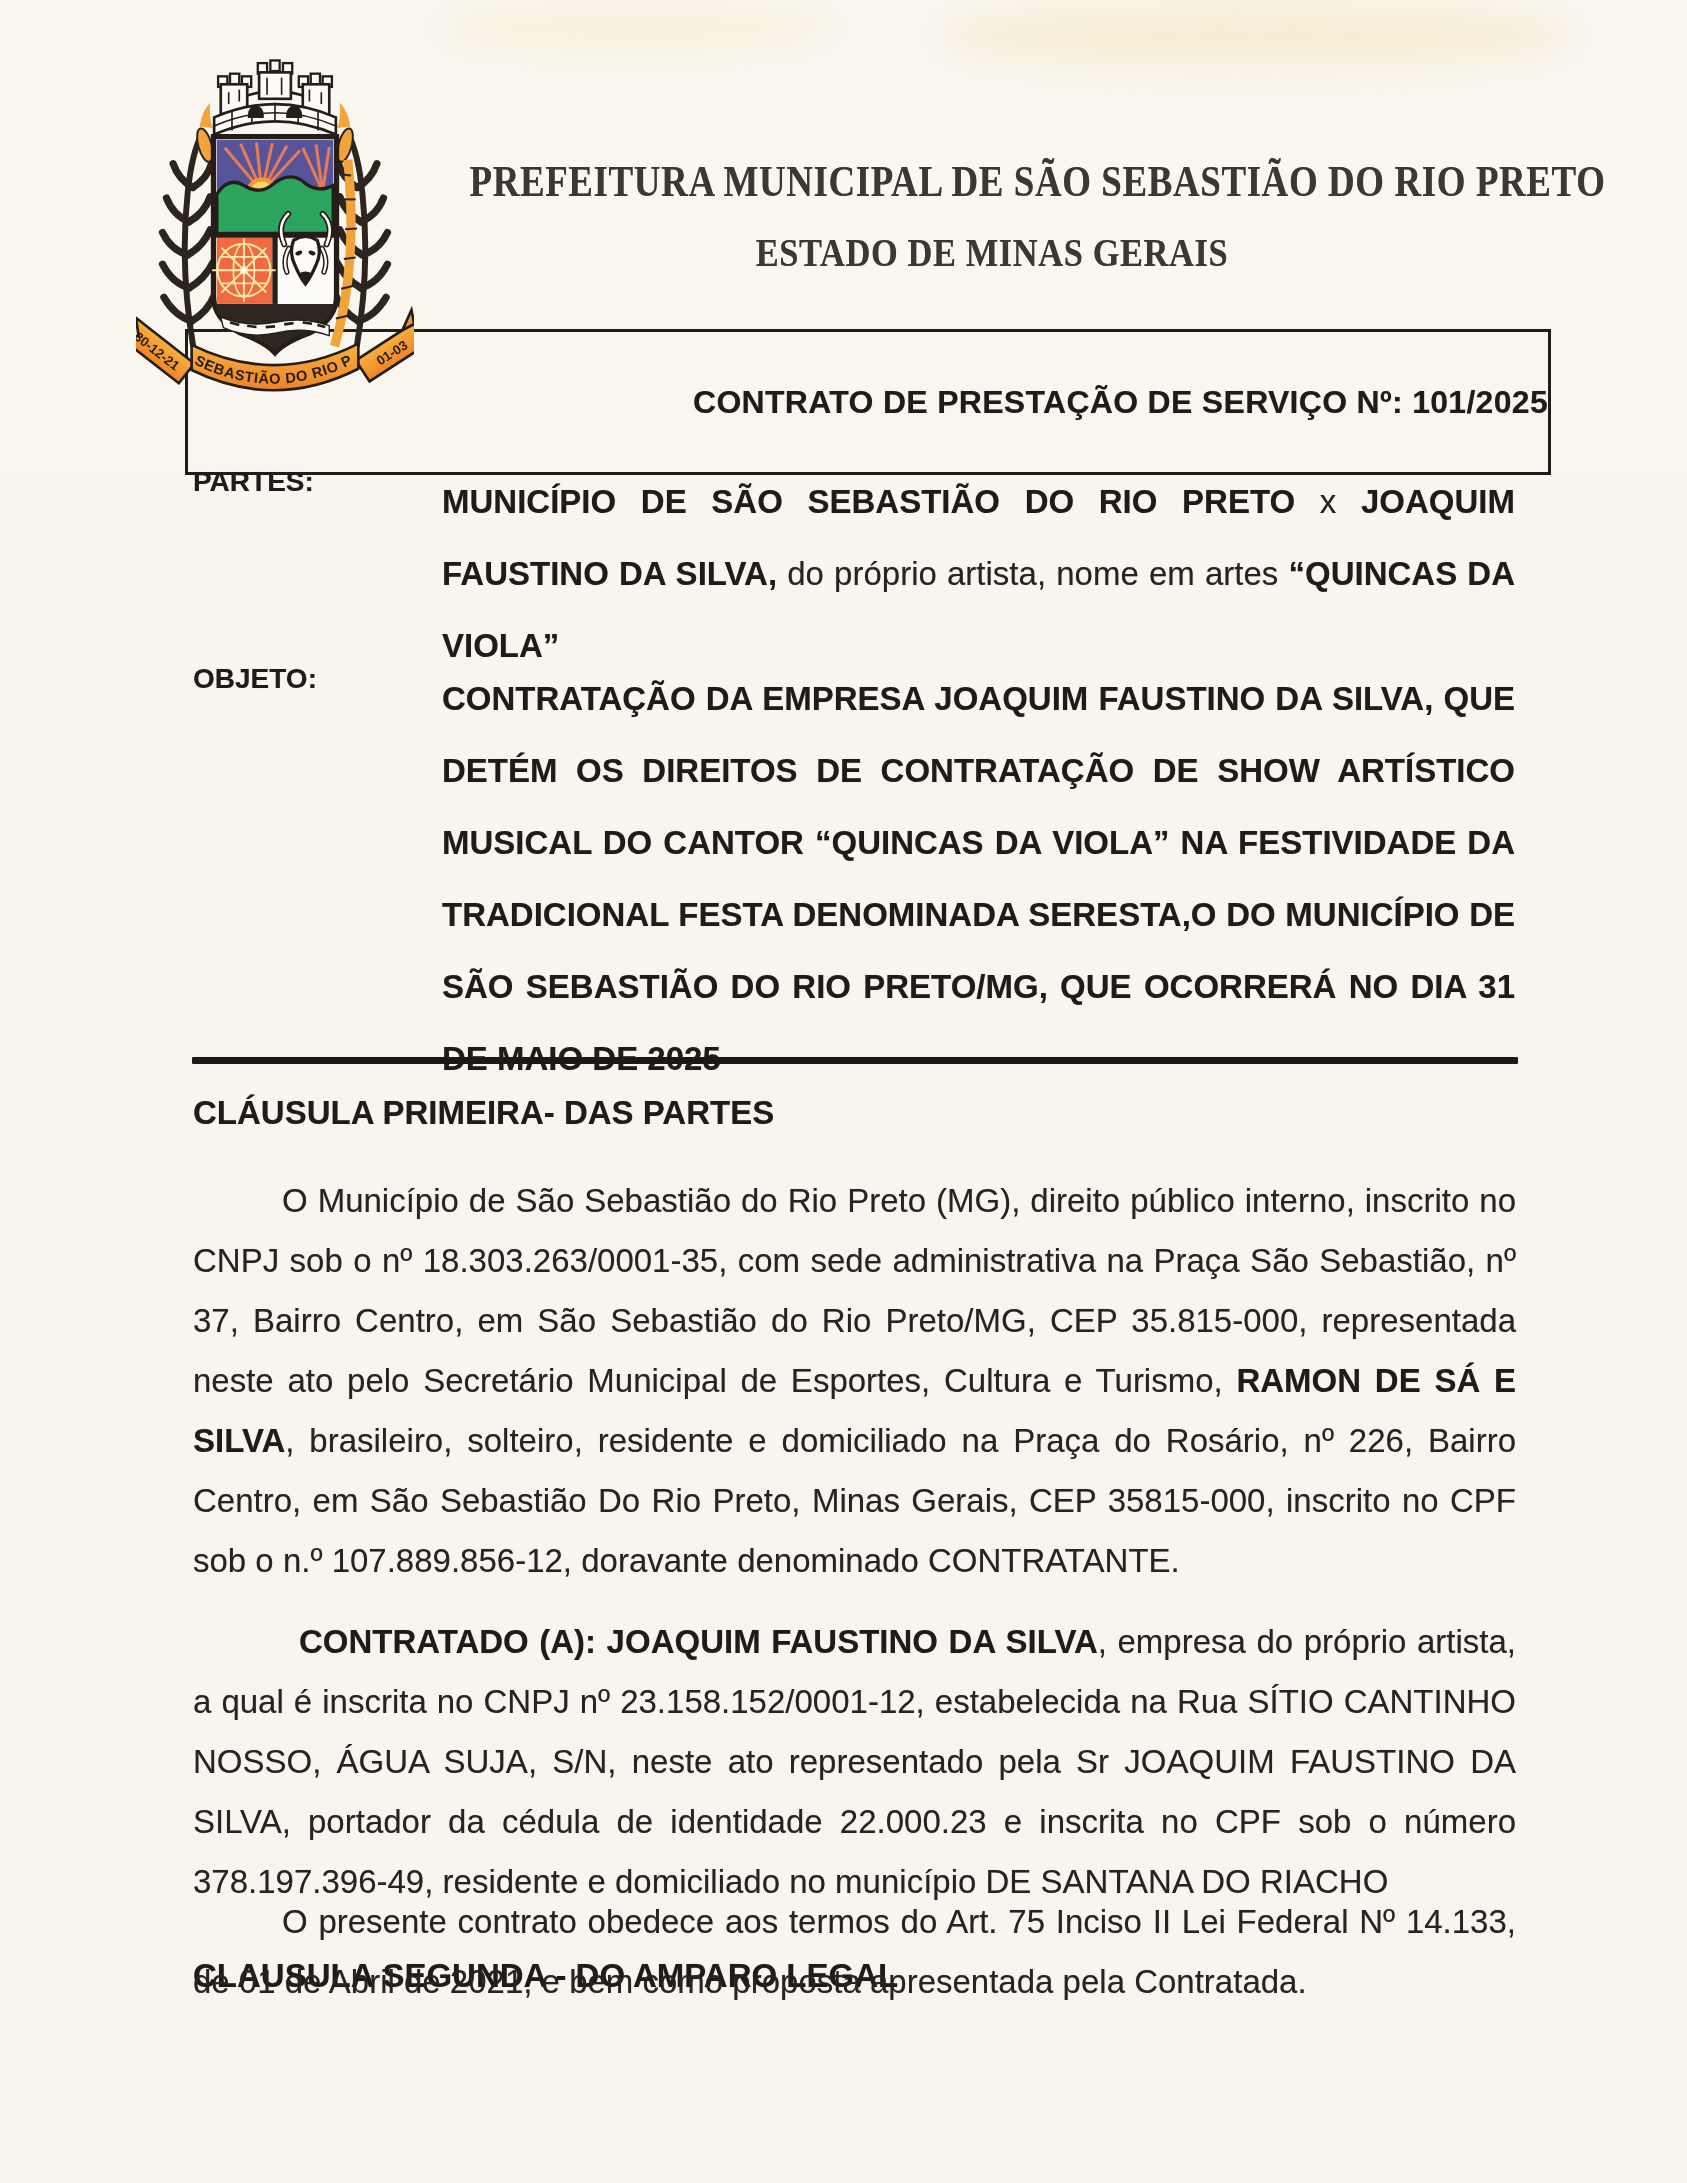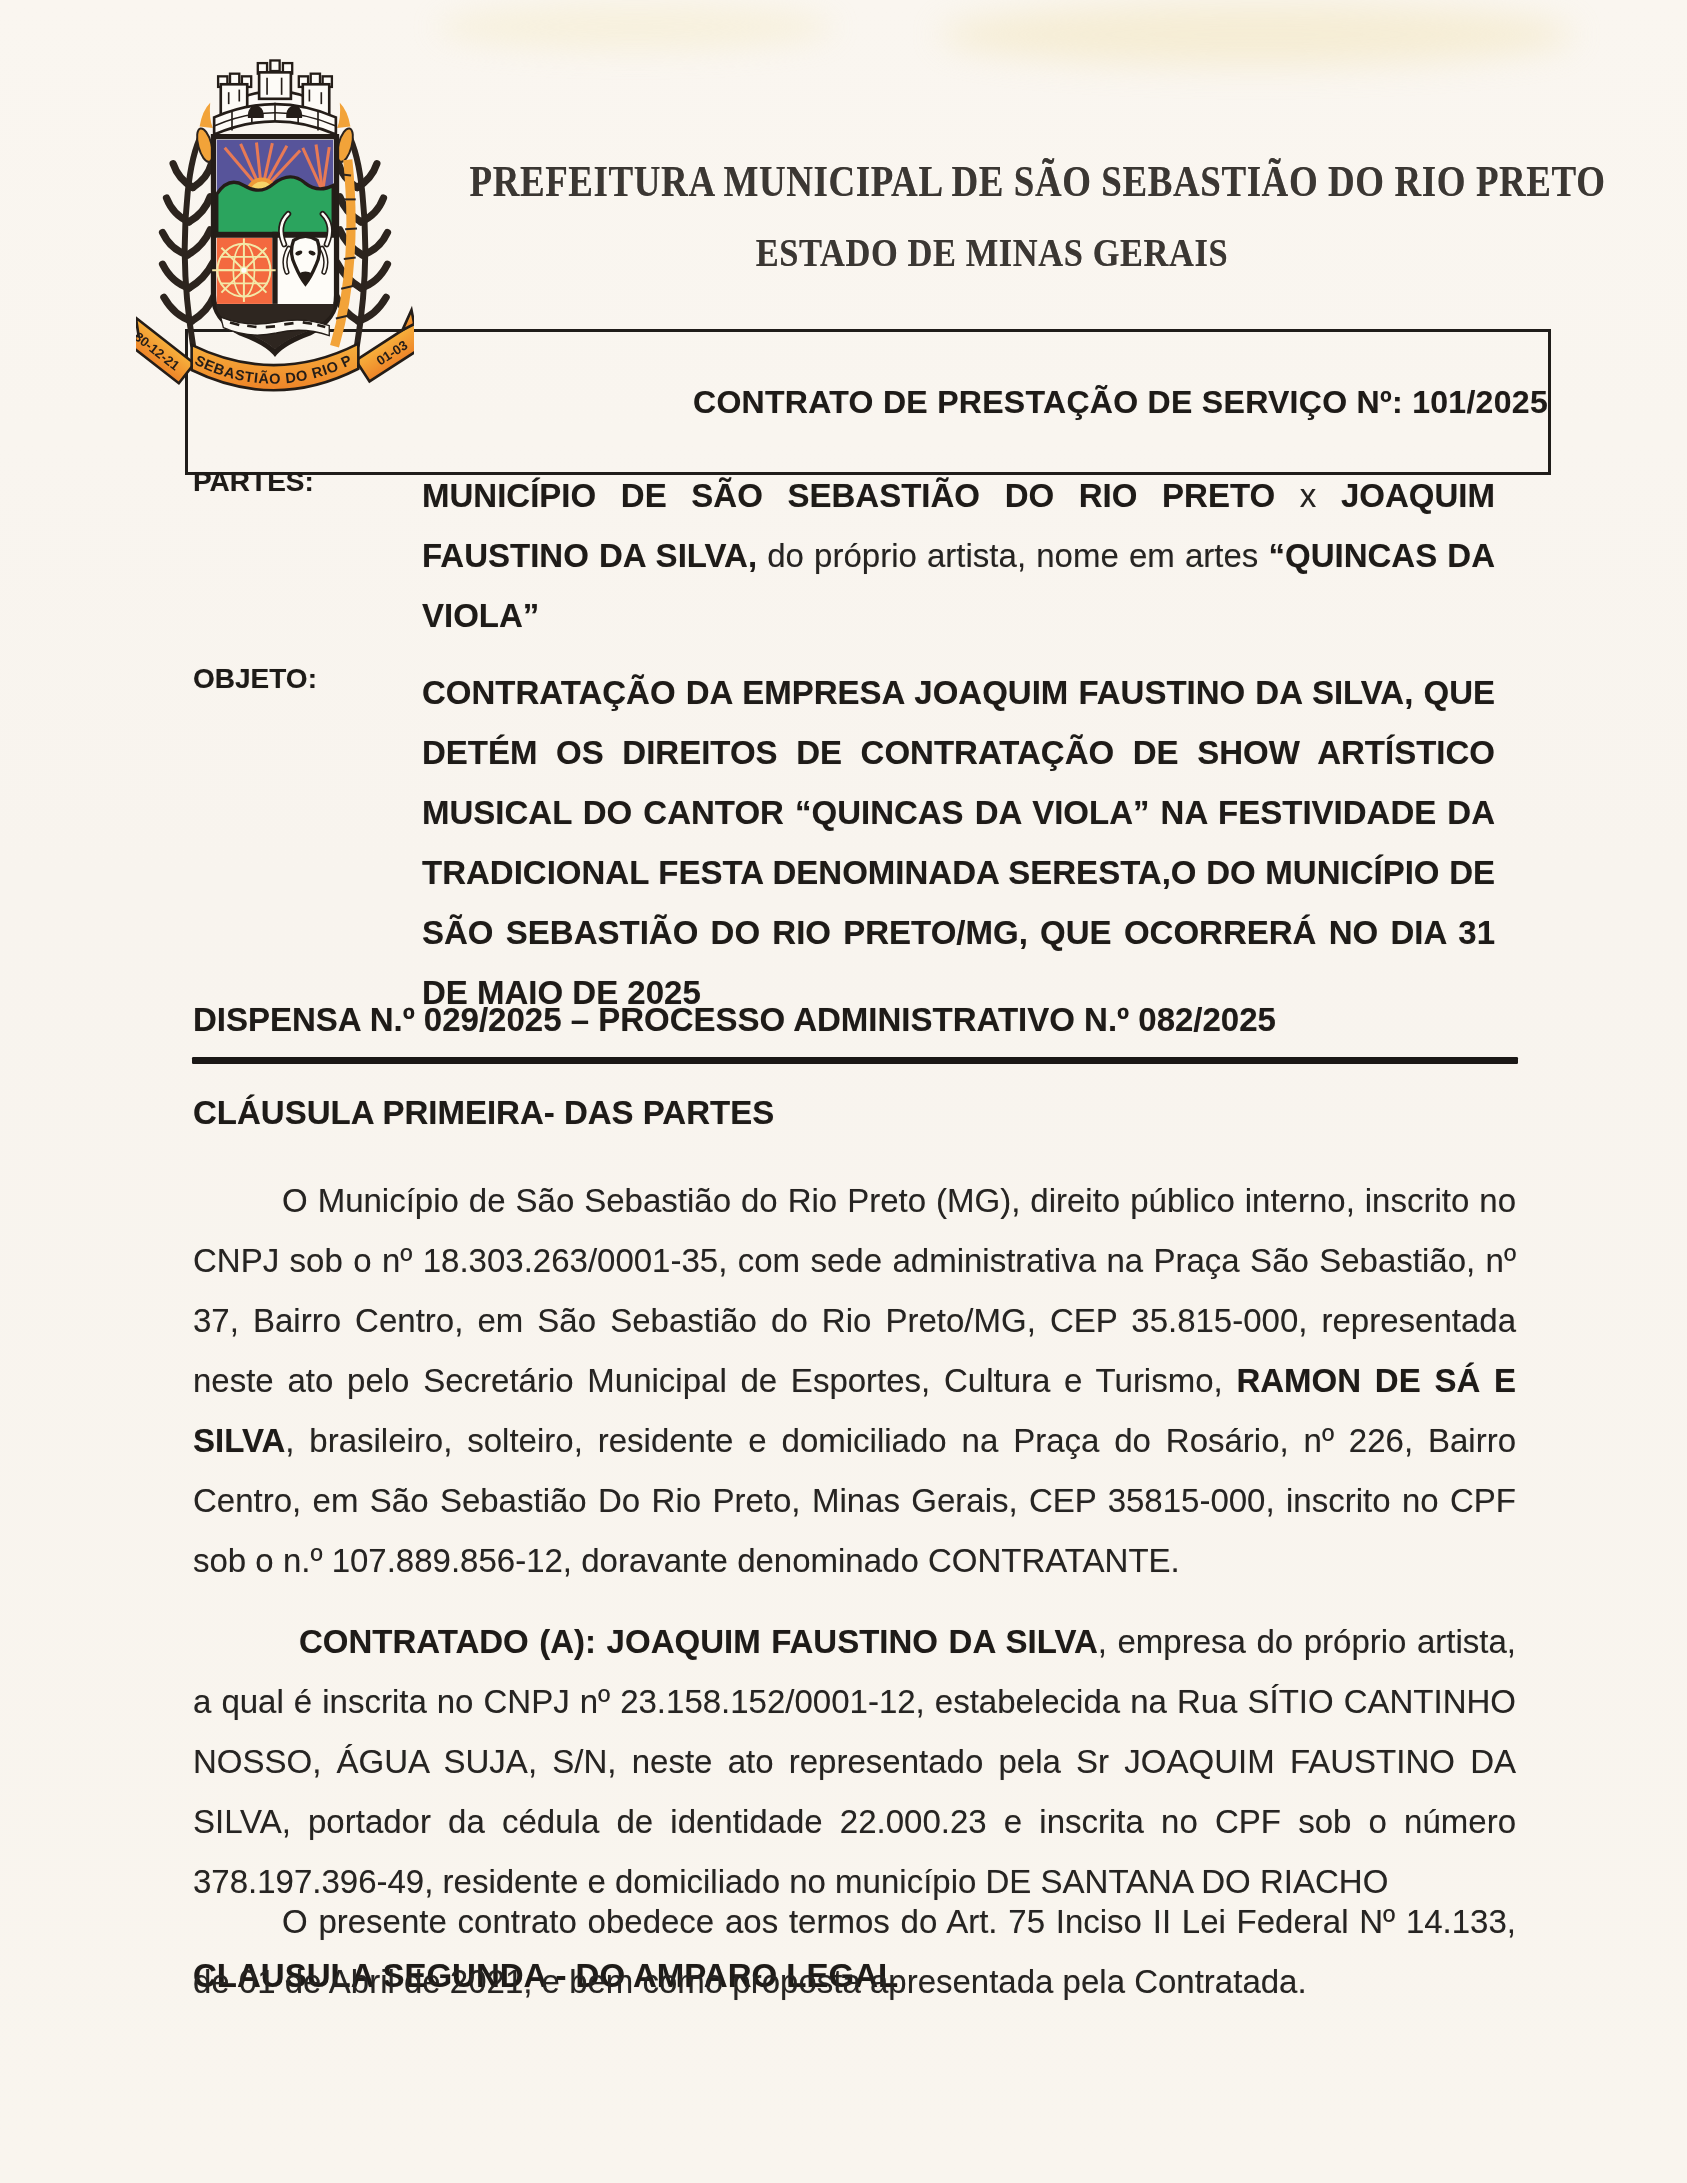--- a/index.html
+++ b/index.html
@@ -28,21 +28,21 @@
     border:3.3px solid #201d1a;display:flex;align-items:center;justify-content:flex-end;}
   .title-box-text{font-size:32px;font-weight:700;color:#1e1b18;letter-spacing:0.3px;
     text-shadow:0 0 0.7px rgba(30,27,24,.4);}
 
   
   .crest{position:absolute;left:136px;top:34px;width:278px;height:430px;z-index:5;}
 
   
   .lbl{position:absolute;left:193px;font-size:28px;font-weight:700;color:#1e1b18;
     text-shadow:0 0 0.7px rgba(30,27,24,.38);}
-  .val{position:absolute;left:422px;width:1073px;font-size:33px;line-height:60px;
+  .val{position:absolute;left:442px;width:1073px;font-size:33px;line-height:72px;
     text-align:justify;color:#262422;text-shadow:0 0 0.7px rgba(36,33,30,.35);}
   .val .b, .rich .b{font-weight:700;color:#1e1b18;}
   .heading{position:absolute;left:193px;font-size:33px;font-weight:700;color:#1e1b18;
     line-height:40px;text-shadow:0 0 0.7px rgba(30,27,24,.38);}
   .rule{position:absolute;left:192px;width:1326px;height:6.6px;background:#1b1816;border-radius:1.3px;}
   .para{position:absolute;left:193px;width:1323px;font-size:33px;line-height:60px;
     text-align:justify;color:#262422;text-shadow:0 0 0.7px rgba(36,33,30,.35);}
   .ind135{text-indent:89px;} .ind160{text-indent:106px;}
 </style>
 </head>
@@ -232,21 +232,20 @@
       </text>
     </g>
   </svg>
 
   <div class="lbl" style="top:466px;">PARTES:</div>
   <div class="val rich" style="top:466px;"><span class="b">MUNICÍPIO DE SÃO SEBASTIÃO DO RIO PRETO</span><span> x </span><span class="b">JOAQUIM FAUSTINO DA SILVA,</span><span> do próprio artista, nome em artes </span><span class="b">“QUINCAS DA VIOLA”</span></div>
 
   <div class="lbl" style="top:663px;">OBJETO:</div>
   <div class="val" style="top:663px;font-weight:700;color:#1e1b18;">CONTRATAÇÃO DA EMPRESA JOAQUIM FAUSTINO DA SILVA, QUE DETÉM OS DIREITOS DE CONTRATAÇÃO DE SHOW ARTÍSTICO MUSICAL DO CANTOR “QUINCAS DA VIOLA” NA FESTIVIDADE DA TRADICIONAL FESTA DENOMINADA SERESTA,O DO MUNICÍPIO DE SÃO SEBASTIÃO DO RIO PRETO/MG, QUE OCORRERÁ NO DIA 31 DE MAIO DE 2025</div>
 
-  <div class="heading" style="top:1000px;">DISPENSA N.º 029/2025 – PROCESSO ADMINISTRATIVO N.º 082/2025</div>
   <div class="rule" style="top:1057px;"></div>
 
   <div class="heading" style="top:1093px;">CLÁUSULA PRIMEIRA- DAS PARTES</div>
   <div class="para rich ind135" style="top:1171px;"><span>O Município de São Sebastião do Rio Preto (MG), direito público interno, inscrito no CNPJ sob o nº 18.303.263/0001-35, com sede administrativa na Praça São Sebastião, nº 37, Bairro Centro, em São Sebastião do Rio Preto/MG, CEP 35.815-000, representada neste ato pelo Secretário Municipal de Esportes, Cultura e Turismo, </span><span class="b">RAMON DE SÁ E SILVA</span><span>, brasileiro, solteiro, residente e domiciliado na Praça do Rosário, nº 226, Bairro Centro, em São Sebastião Do Rio Preto, Minas Gerais, CEP 35815-000, inscrito no CPF sob o n.º 107.889.856-12, doravante denominado CONTRATANTE.</span></div>
   <div class="para rich ind160" style="top:1612px;"><span class="b">CONTRATADO (A): JOAQUIM FAUSTINO DA SILVA</span><span>, empresa do próprio artista, a qual é inscrita no CNPJ nº 23.158.152/0001-12, estabelecida na Rua SÍTIO CANTINHO NOSSO, ÁGUA SUJA, S/N, neste ato representado pela Sr JOAQUIM FAUSTINO DA SILVA, portador da cédula de identidade 22.000.23 e inscrita no CPF sob o número 378.197.396-49, residente e domiciliado no município DE SANTANA DO RIACHO</span></div>
 
   <div class="heading" style="top:1956px;">CLAUSULA SEGUNDA - DO AMPARO LEGAL</div>
   <div class="para ind135" style="top:1892px;">O presente contrato obedece aos termos do Art. 75 Inciso II Lei Federal Nº 14.133, de 01 de Abril de 2021, e bem como proposta apresentada pela Contratada.</div>
 
 </div>

